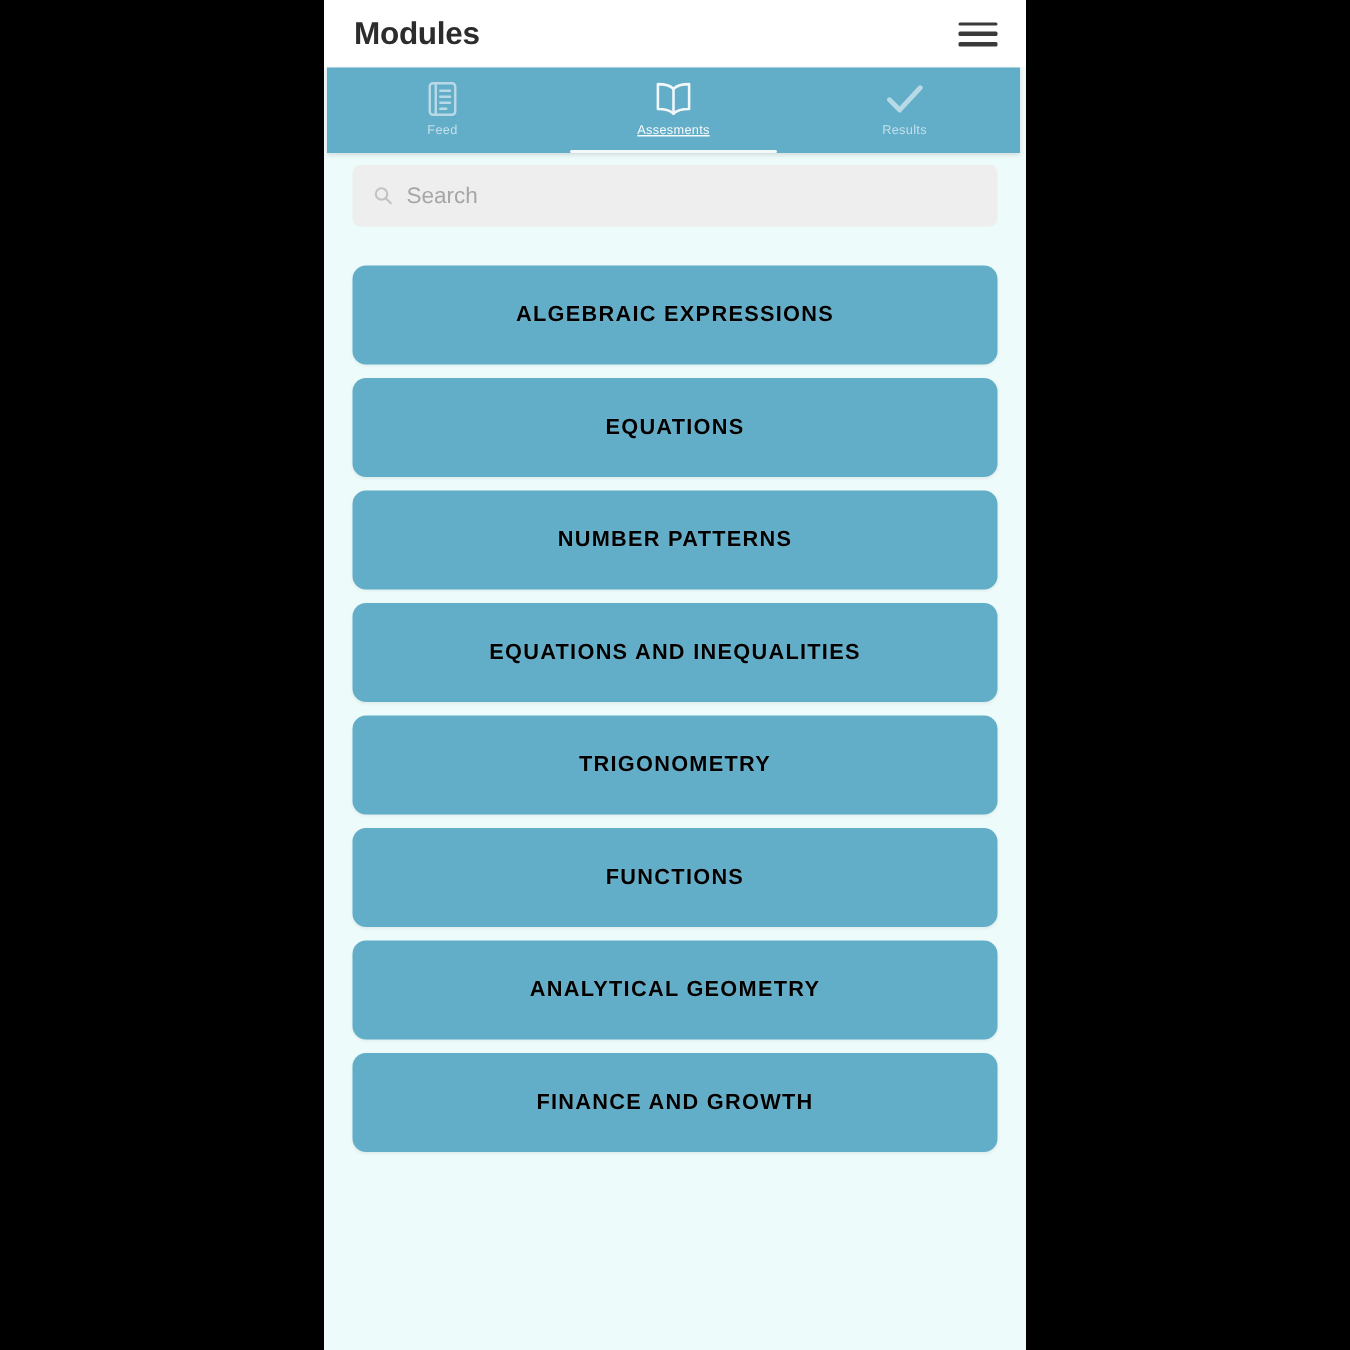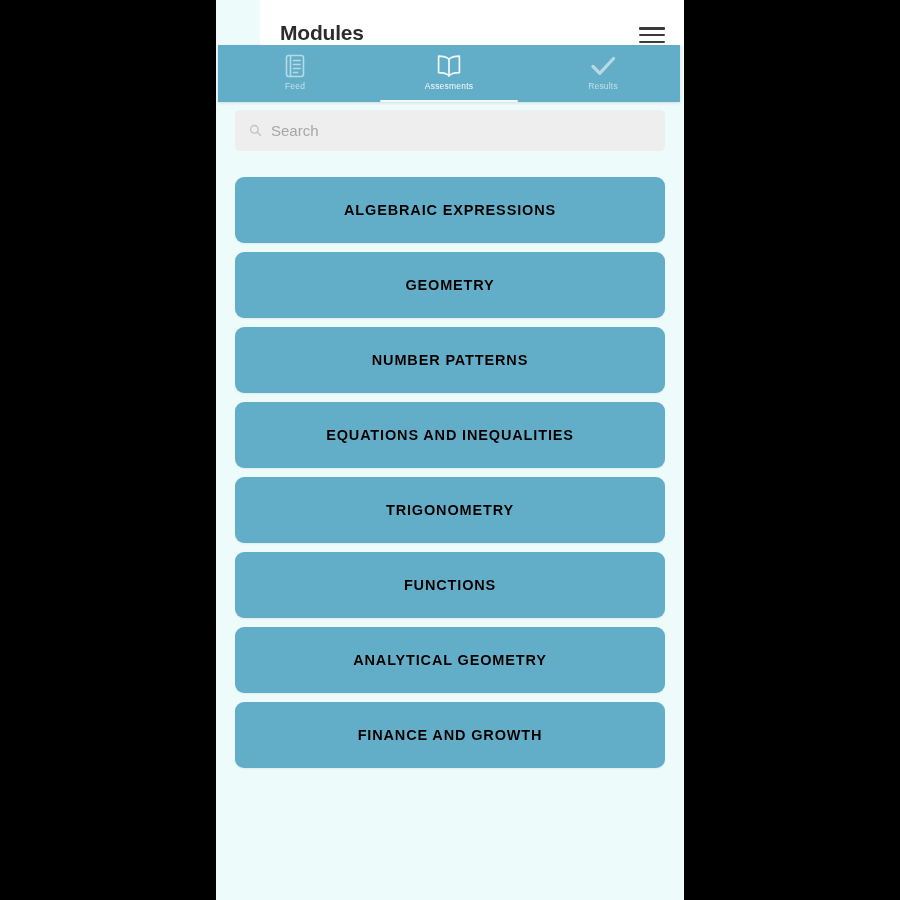--- a/index.html
+++ b/index.html
@@ -21,24 +21,23 @@
     width:468px; height:900px;
     background:#edfbfa;
     overflow:hidden;
   }
   
   #header {
     position:relative;
     height:45px;
     background:#ffffff;
     display:flex;
-    align-items:flex-end;
+    align-items:center;
     justify-content:space-between;
     padding:0 19px 0 20px;
-    margin-left:44px;
   }
   #app-title {
     font-size:21px;
     font-weight:bold;
     color:#2c2c2c;
     letter-spacing:-0.2px;
   }
   #hamburger {
     width:26px; height:20px;
     display:flex; flex-direction:column;
@@ -85,20 +84,21 @@
   .tab.active .tab-icon { opacity:0.92; }
   .tab .tab-label {
     font-size:8.5px;
     color:rgba(255,255,255,0.62);
     letter-spacing:0.2px;
     margin-top:-1px;
     filter:blur(0.35px);
   }
   .tab.active .tab-label {
     color:rgba(255,255,255,0.95);
+    text-decoration:underline;
   }
   .tab.active::after {
     content:"";
     position:absolute;
     left:8px; right:8px; bottom:0;
     height:2.5px;
     background:rgba(255,255,255,0.92);
     border-radius:2px;
   }
   .tab svg { display:block; }
@@ -217,21 +217,21 @@
         <svg id="search-icon" viewBox="0 0 16 16" fill="none" stroke="#8e8e8e" stroke-width="1.7" stroke-linecap="round">
           <circle cx="6.6" cy="6.6" r="4.7"></circle>
           <line x1="10.2" y1="10.2" x2="14.2" y2="14.2"></line>
         </svg>
         <input id="search-input" type="text" placeholder="Search" style="">
       </div>
     </div>
 
     <div id="module-list">
       <button class="module-btn">ALGEBRAIC EXPRESSIONS</button>
-      <button class="module-btn">GEOMETRY</button>
+      <button class="module-btn">EQUATIONS</button>
       <button class="module-btn">NUMBER PATTERNS</button>
       <button class="module-btn">EQUATIONS AND INEQUALITIES</button>
       <button class="module-btn">TRIGONOMETRY</button>
       <button class="module-btn">FUNCTIONS</button>
       <button class="module-btn">ANALYTICAL GEOMETRY</button>
       <button class="module-btn">FINANCE AND GROWTH</button>
     </div>
 
   </div>
 </div>

